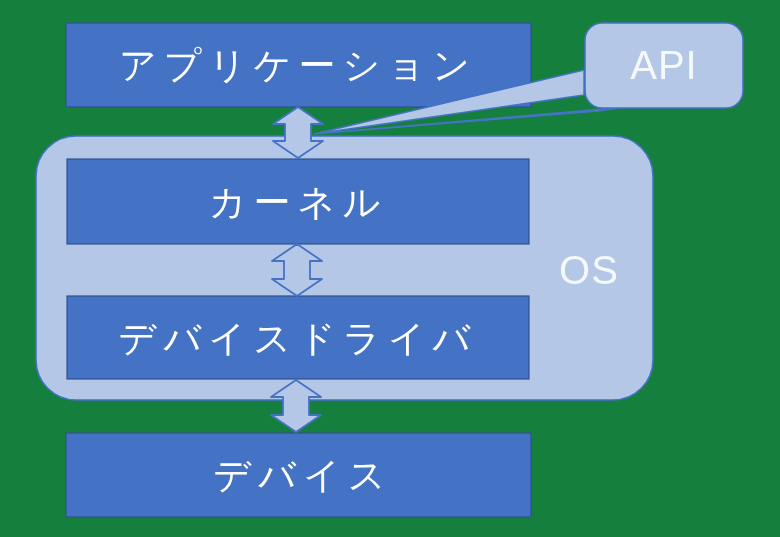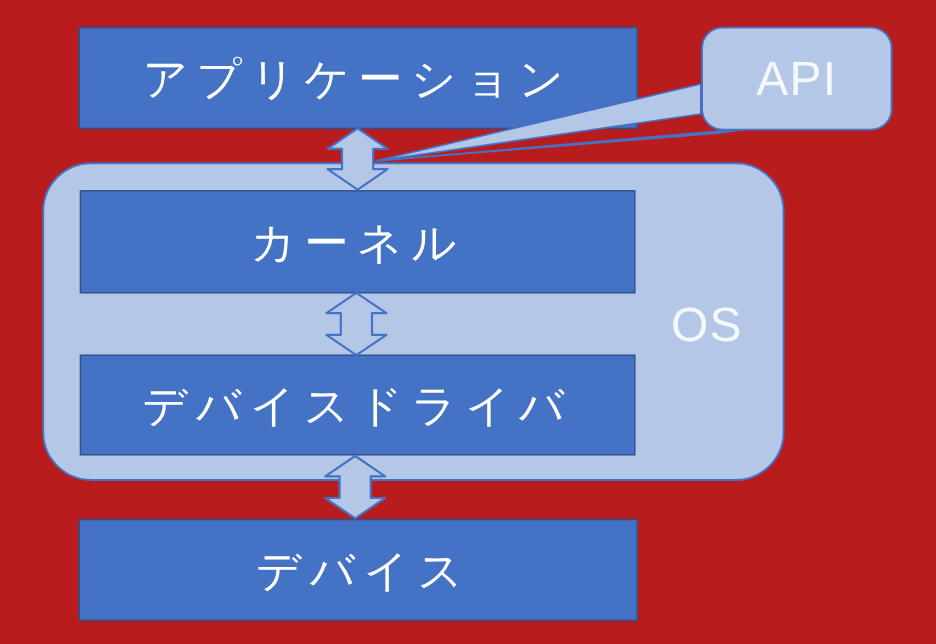--- a/index.html
+++ b/index.html
@@ -8,21 +8,21 @@
     background: #ffffff;
     width: 780px;
     height: 537px;
     overflow: hidden;
     font-family: "Liberation Sans", sans-serif;
   }
   .canvas {
     position: relative;
     width: 780px;
     height: 537px;
-    background: #b91c1c;
+    background: #15803d;
     text-align: right;
   }
   svg { display: block; }
 
   .node-box {
     fill: #4472C4;
     stroke: #2F528F;
     stroke-width: 1.2;
   }
   .light-shape {

